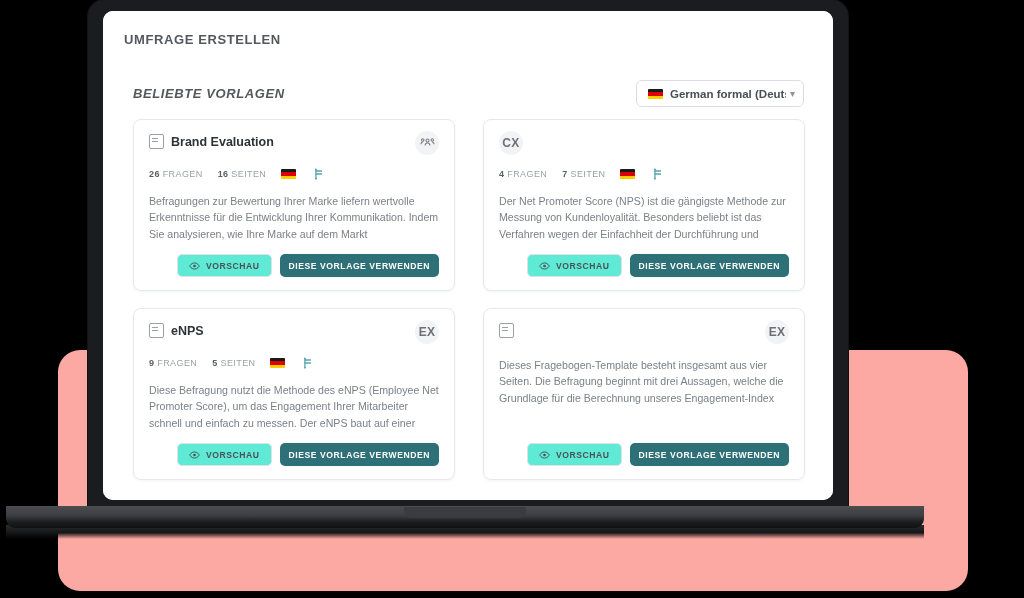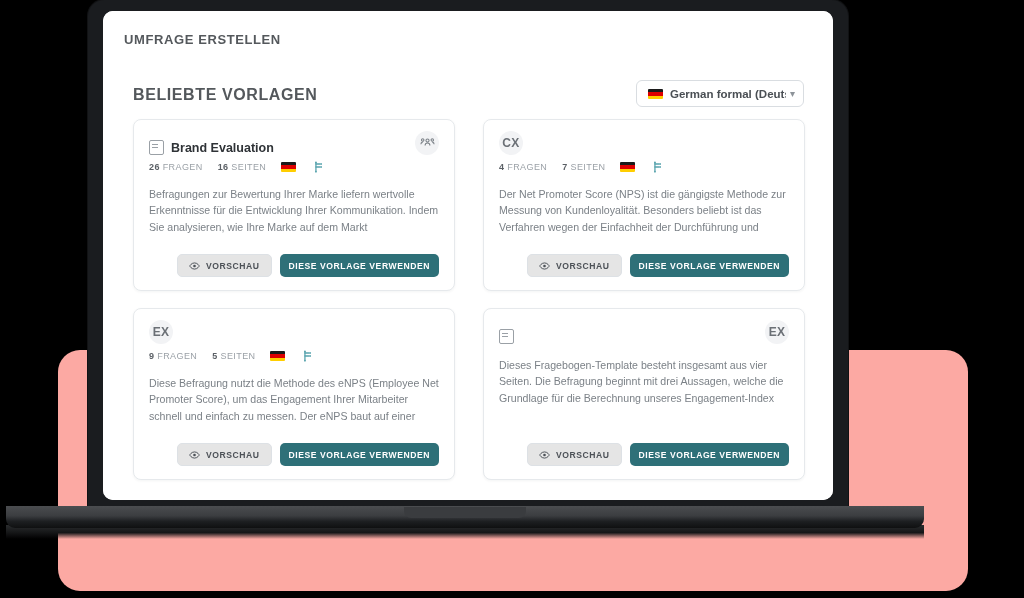--- a/index.html
+++ b/index.html
@@ -97,24 +97,25 @@
     font-size: 13px;
     font-weight: bold;
     letter-spacing: 0.6px;
     color: #54585c;
   }
 
   .section-title {
     position: absolute;
     left: 30px;
     top: 75px;
-    font-size: 16px;
+    font-size: 13px;
     font-weight: bold;
     letter-spacing: 0.6px;
     color: #54585c;
+    font-style: italic;
   }
 
   
   .lang-select {
     position: absolute;
     right: 29px;
     top: 69px;
     width: 168px;
     height: 27px;
     border: 1px solid #d9dde1;
@@ -167,21 +168,21 @@
     padding: 14px 15px 13px 15px;
     box-sizing: border-box;
     height: 172px;
     position: relative;
     display: flex;
     flex-direction: column;
   }
 
   .card-head {
     display: flex;
-    align-items: flex-end;
+    align-items: flex-start;
     gap: 44px;
   }
   .card-title-wrap {
     display: flex;
     align-items: center;
     flex: 1 1 auto;
     min-width: 0;
   }
   .doc-icon {
     width: 13px; height: 13px;
@@ -219,21 +220,21 @@
     display: flex;
     align-items: center;
     justify-content: center;
     margin-top: -3px;
   }
   .card-badge svg { display: block; }
 
   .meta-row {
     display: flex;
     align-items: center;
-    margin-top: 6px;
+    margin-top: 13px;
     gap: 0;
   }
   .meta {
     font-size: 9px;
     color: #9ba1a7;
     letter-spacing: 0.4px;
     margin-right: 15px;
     white-space: nowrap;
   }
   .meta b { color: #5b6066; font-weight: bold; }
@@ -253,21 +254,21 @@
     margin-top: auto;
     display: flex;
     justify-content: flex-end;
     align-items: center;
     gap: 8px;
   }
   .btn-preview {
     height: 23px;
     border: 1px solid #dde1e5;
     border-radius: 5px;
-    background: #e5e5e5;
+    background: #5eead4;
     color: #4c5157;
     font-size: 8.6px;
     font-weight: bold;
     letter-spacing: 0.55px;
     display: inline-flex;
     align-items: center;
     padding: 0 11px;
     cursor: pointer;
   }
   .eye { margin-right: 6px; display: block; color: #4c5157; }
@@ -389,20 +390,24 @@
                 </svg>
               </span>
               <span>VORSCHAU</span>
             </button>
             <button class="btn-use">DIESE VORLAGE VERWENDEN</button>
           </div>
         </div>
 
         <div class="card">
           <div class="card-head">
+            <div class="card-title-wrap">
+              <span class="doc-icon"></span>
+              <span class="card-title">eNPS</span>
+            </div>
             <div class="card-badge">EX</div>
           </div>
           <div class="meta-row">
             <span class="meta"><b>9</b> <span>FRAGEN</span></span>
             <span class="meta"><b>5</b> <span>SEITEN</span></span>
             <span class="flag meta-flag"></span>
             <span>
               <svg class="fork-icon" width="11" height="12" viewBox="0 0 12 14" fill="none" stroke="currentColor" stroke-width="1.5" stroke-linecap="round">
                 <path d="M3 2v10"></path>
                   <circle cx="3" cy="1.6" r="1.1" fill="currentColor" stroke="none"></circle>

